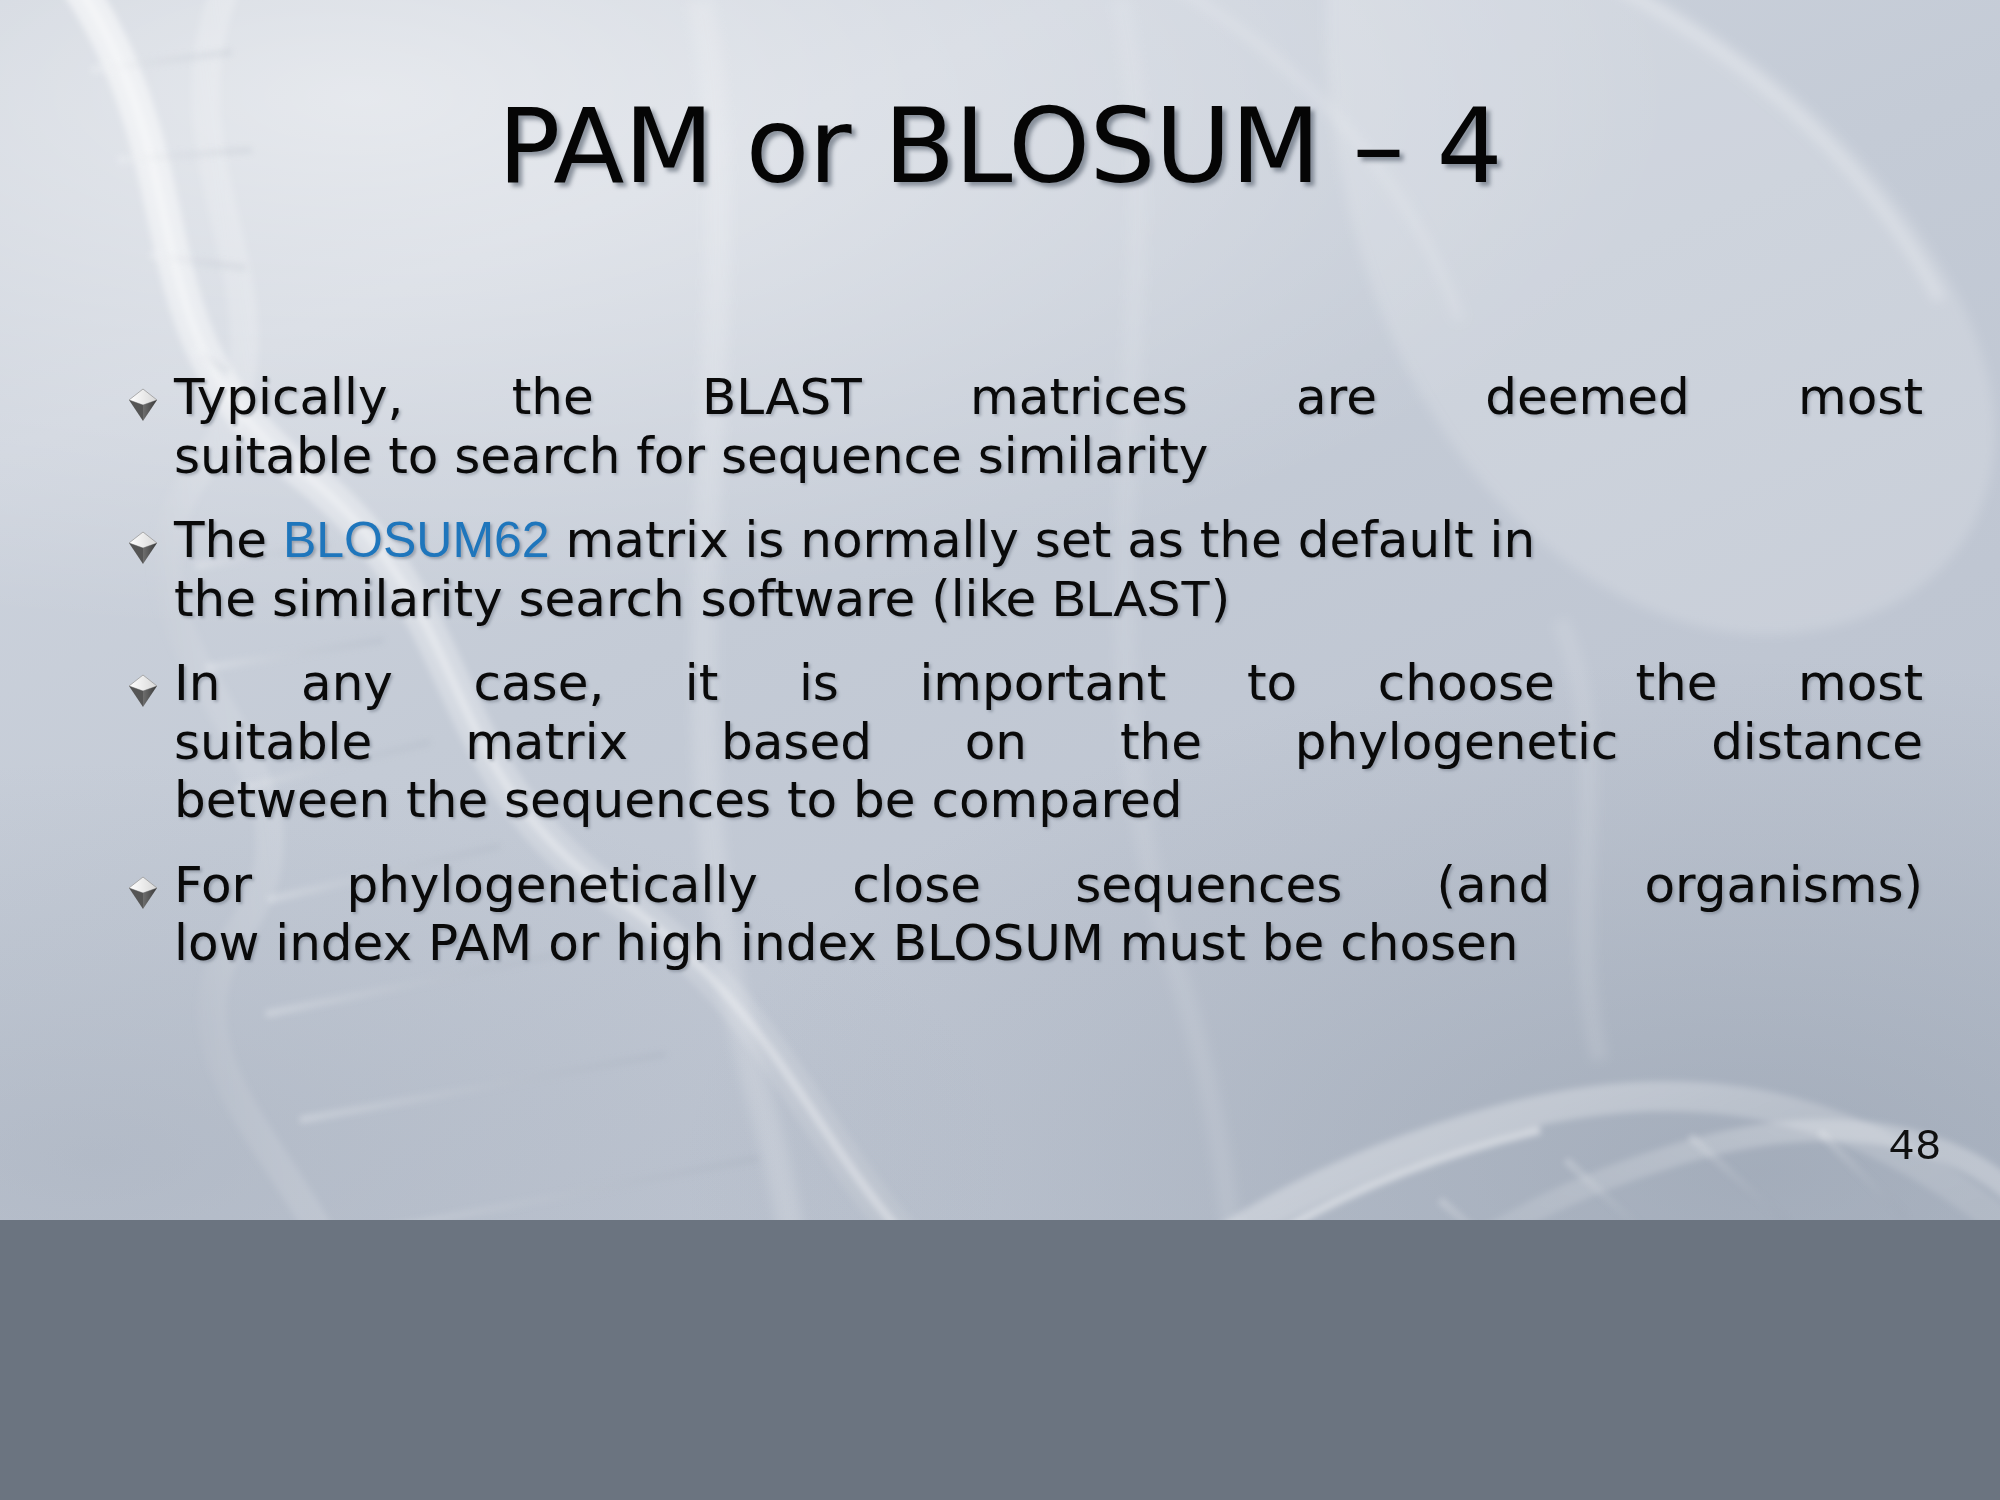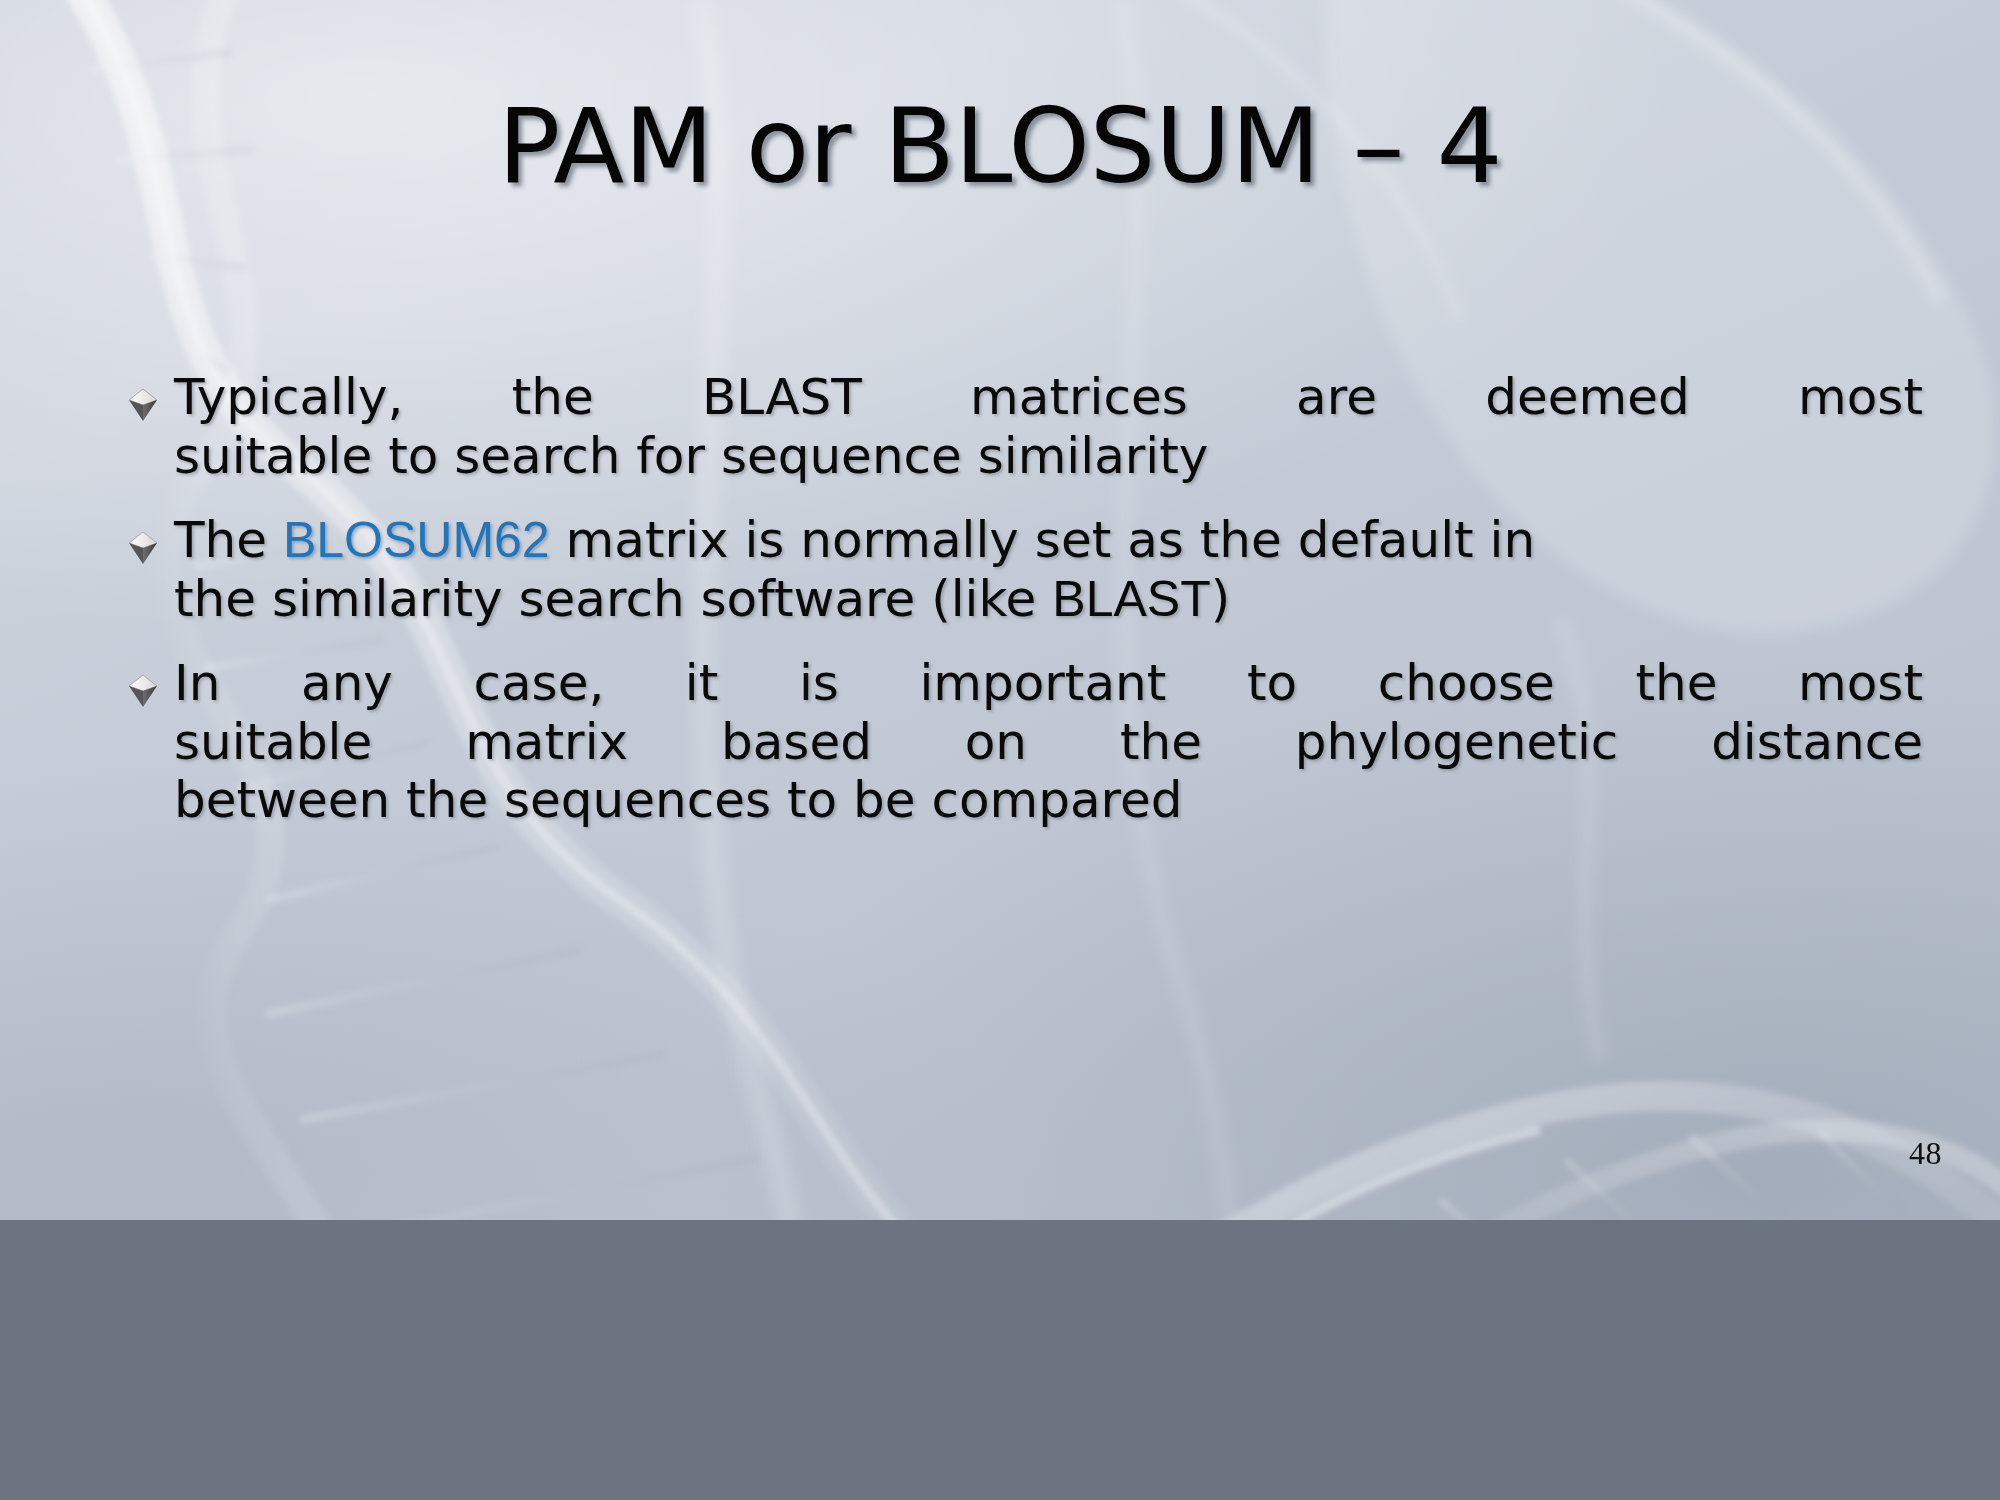--- a/index.html
+++ b/index.html
@@ -102,22 +102,22 @@
   }
   .kw {
     font-family: "Liberation Sans", sans-serif;
   }
 
   
   .page-number {
     position: absolute;
     right: 58px;
     bottom: 48px;
-    font-family: Liberation Serif, serif;
-    font-size: 32px;
+    font-family: Liberation Mono, monospace;
+    font-size: 44px;
     color: #101010;
     letter-spacing: 0.5px;
   }
 </style>
 </head>
 <body>
 
 <div id="slide">
 
   <div class="bg-art">
@@ -254,19 +254,32 @@
           <polygon points="29,12 15,17 15,33" fill="url(#bq2)"></polygon>
         </svg>
       </span>
       <span class="bullet-text">
         <span class="ln just">In any case, it is important to choose the most</span>
         <span class="ln just">suitable matrix based on the phylogenetic distance</span>
         <span class="ln last">between the sequences to be compared</span>
       </span>
     </div>
 
+    <div class="bullet-row">
+      <span class="bullet-marker">
+        <svg width="30" height="34" viewBox="0 0 30 34" aria-hidden="true">
+          <polygon points="15,1 29,12 15,17 1,12" fill="url(#bq1)" stroke="#9a9a9a" stroke-width="0.8"></polygon>
+          <polygon points="1,12 15,17 15,33" fill="#555555"></polygon>
+          <polygon points="29,12 15,17 15,33" fill="url(#bq2)"></polygon>
+        </svg>
+      </span>
+      <span class="bullet-text">
+        <span class="ln just">For phylogenetically close sequences (and organisms)</span>
+        <span class="ln last">low index PAM or high index BLOSUM must be chosen</span>
+      </span>
+    </div>
 
 
   </div>
 
   <div class="page-number">48</div>
 
 </div>
 
 </body></html>

